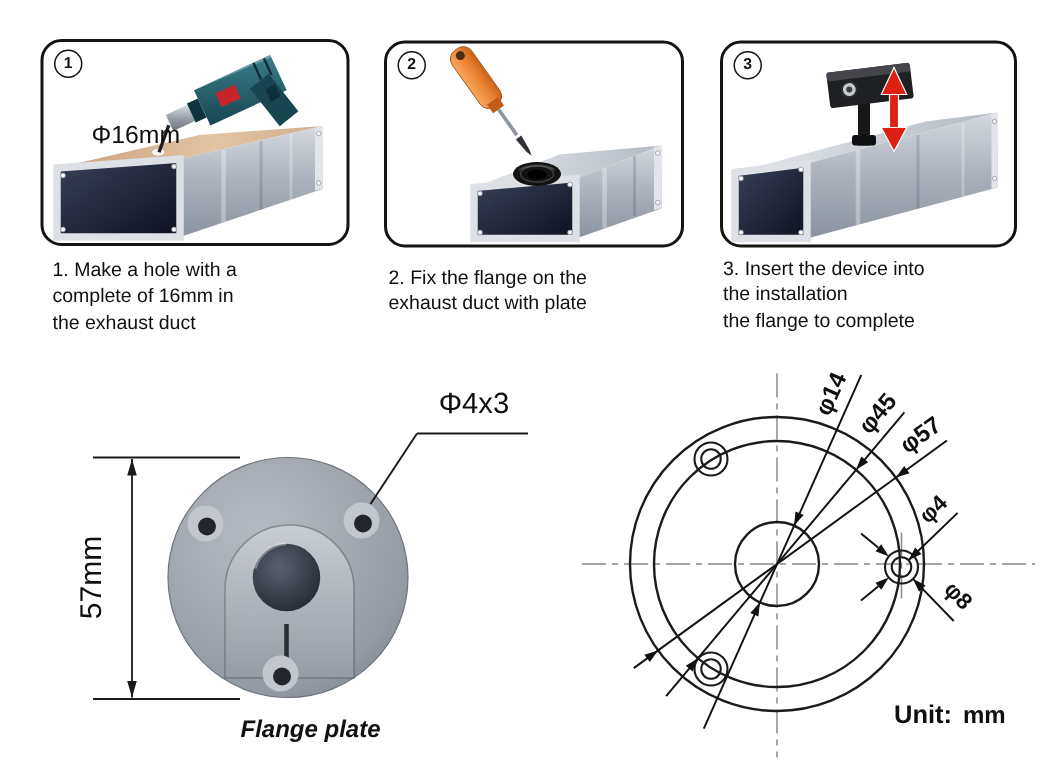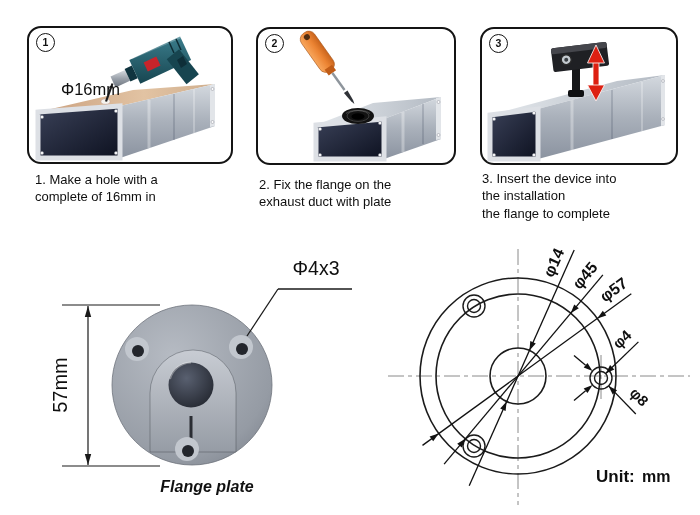--- a/index.html
+++ b/index.html
@@ -177,20 +177,21 @@
         <rect x="111" y="32" width="6" height="26"></rect>
         <polygon points="114,16 105.5,34 122.5,34"></polygon>
         <polygon points="114,72 105.5,56 122.5,56"></polygon>
       </g>
     </svg>
   </div>
 
   <div class="caption" id="cap1">
     <div>1. Make a hole with a</div>
     <div>complete of 16mm in</div>
+    <div>the exhaust duct</div>
   </div>
   <div class="caption" id="cap2">
     <div>2. Fix the flange on the</div>
     <div>exhaust duct with plate</div>
   </div>
   <div class="caption" id="cap3">
     <div>3. Insert the device into</div>
     <div>the installation</div>
     <div>the flange to complete</div>
   </div>

